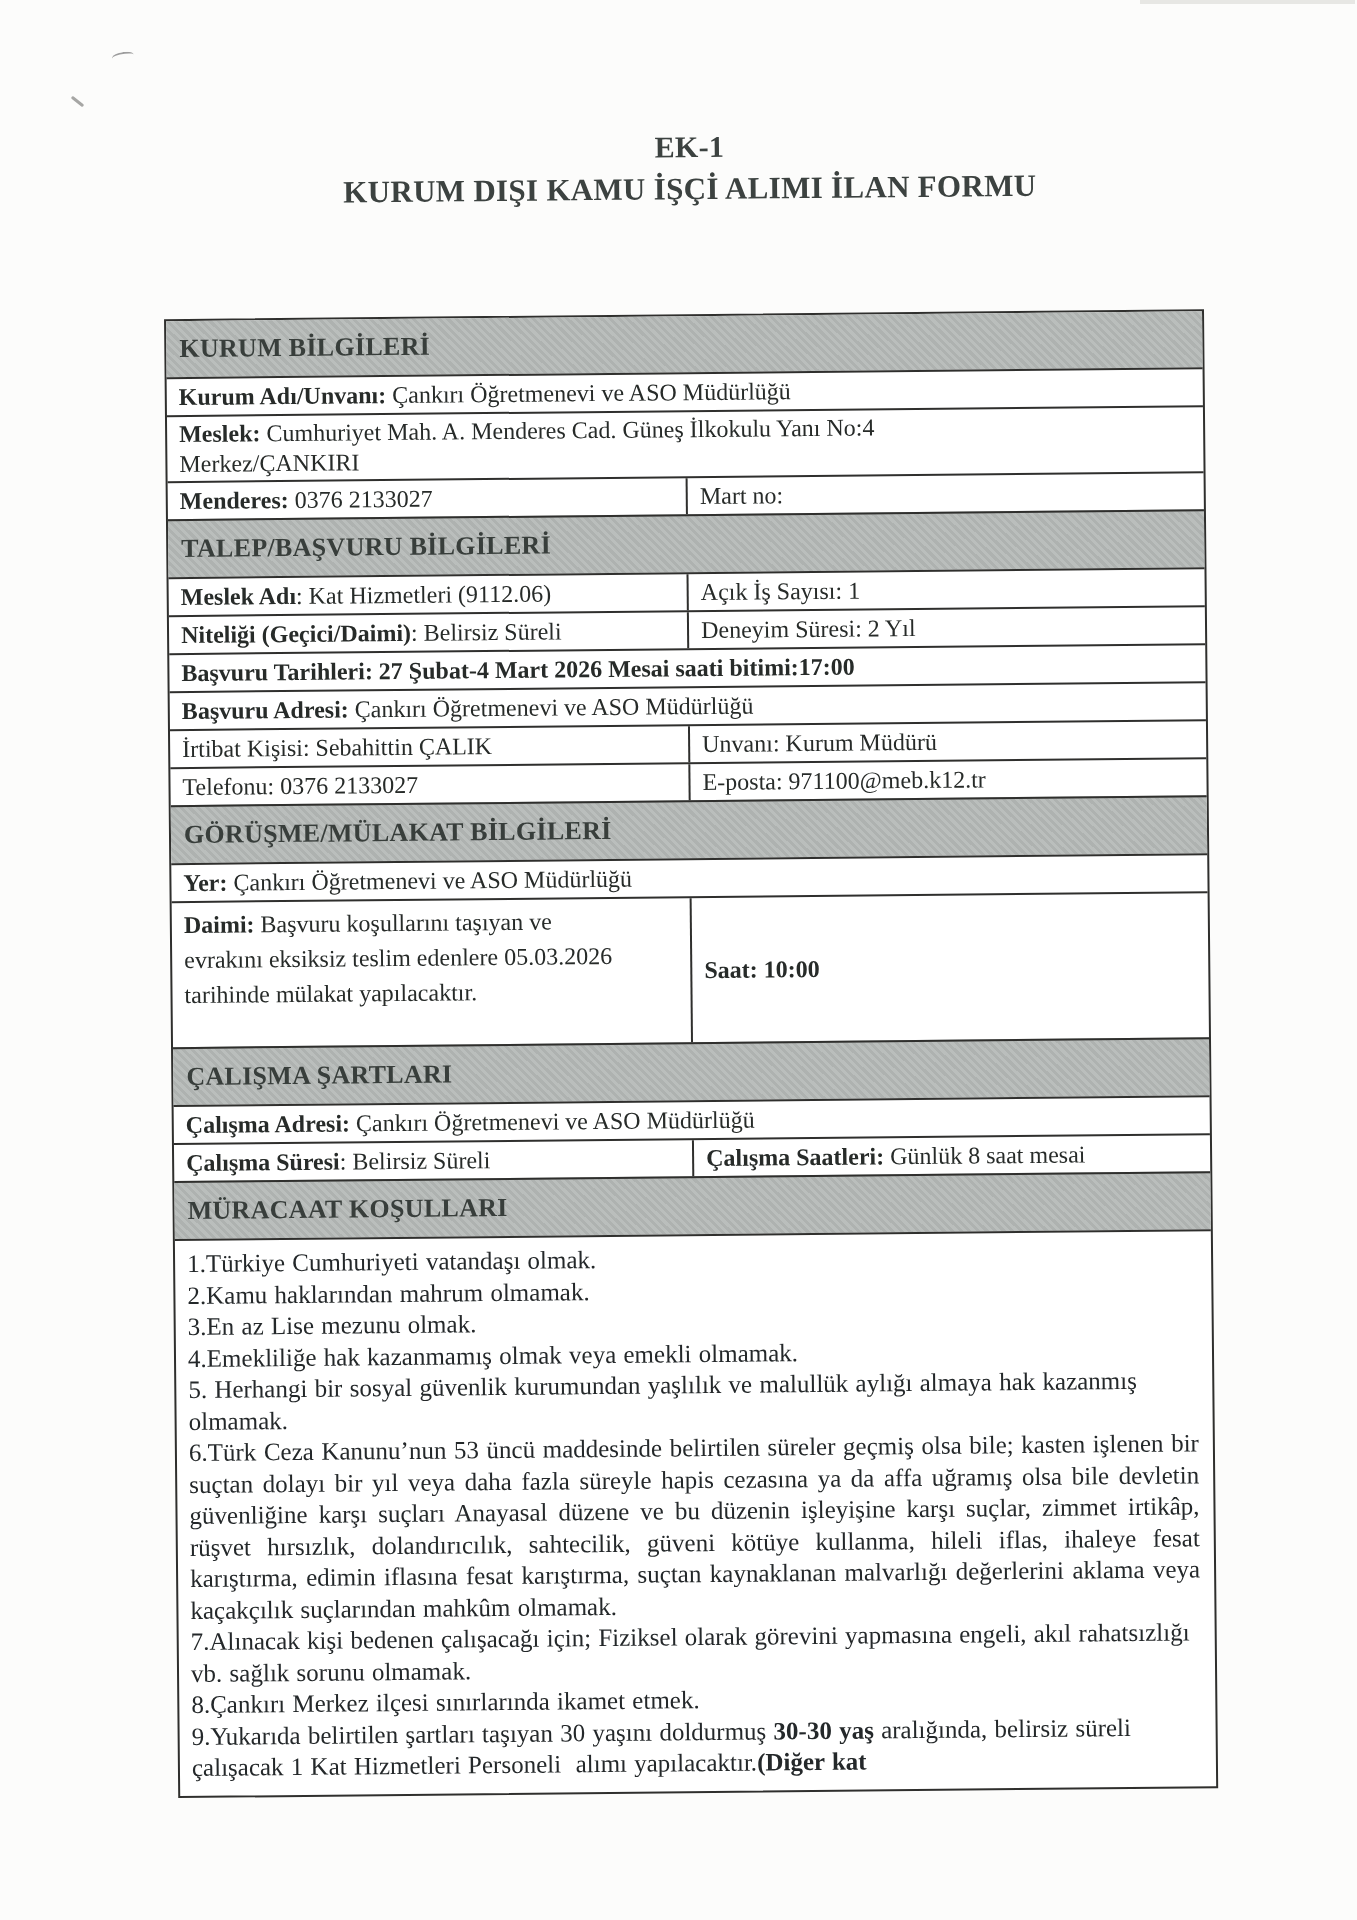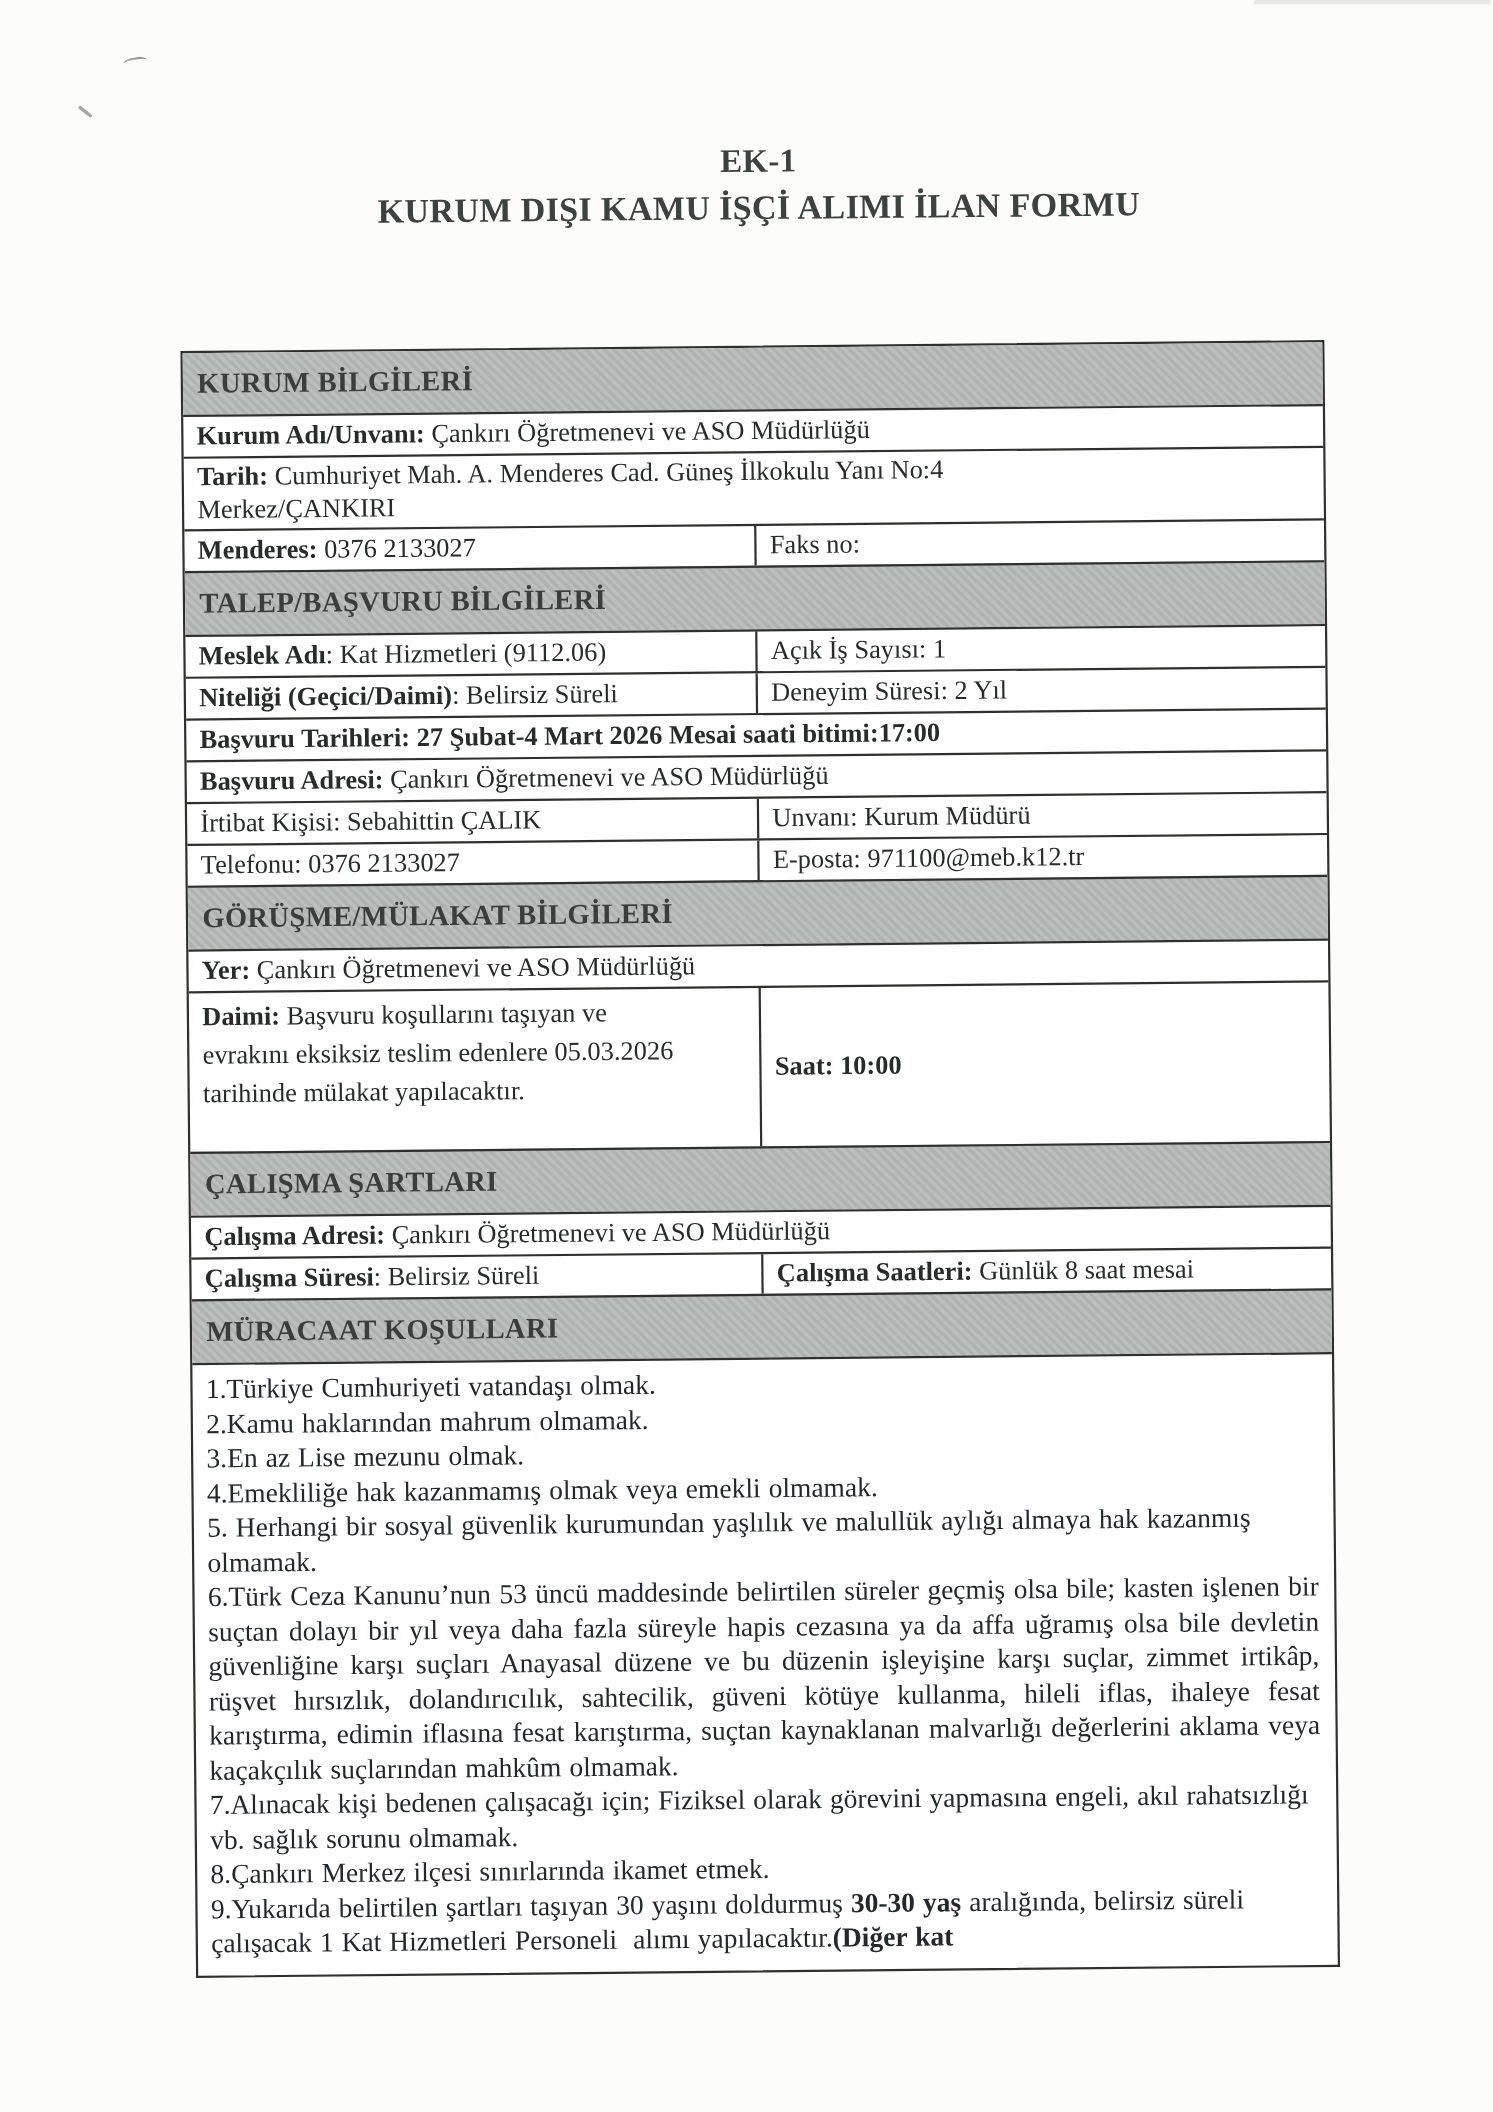--- a/index.html
+++ b/index.html
@@ -103,29 +103,29 @@
       <div class="bar">
         <span>KURUM BİLGİLERİ</span>
       </div>
       <div class="row">
         <div class="cell full">
           <span><span class="lbl">Kurum Adı/Unvanı:</span><span class="val"> Çankırı Öğretmenevi ve ASO Müdürlüğü</span></span>
         </div>
       </div>
       <div class="row adres-row">
         <div class="cell full">
-          <span><span class="lbl">Tarih:</span><span class="val"> Cumhuriyet Mah. A. Menderes Cad. Güneş İlkokulu Yanı No:4</span><br><span class="val">Merkez/ÇANKIRI</span></span>
+          <span><span class="lbl">Meslek:</span><span class="val"> Cumhuriyet Mah. A. Menderes Cad. Güneş İlkokulu Yanı No:4</span><br><span class="val">Merkez/ÇANKIRI</span></span>
         </div>
       </div>
       <div class="row">
         <div class="cell left">
           <span><span class="lbl">Menderes:</span><span class="val"> 0376 2133027</span></span>
         </div>
         <div class="cell right">
-          <span class="val">Faks no:</span>
+          <span class="val">Mart no:</span>
         </div>
       </div>
 
       <div class="bar">
         <span>TALEP/BAŞVURU BİLGİLERİ</span>
       </div>
       <div class="row">
         <div class="cell left">
           <span><span class="lbl">Meslek Adı</span><span class="val">: Kat Hizmetleri (9112.06)</span></span>
         </div>

